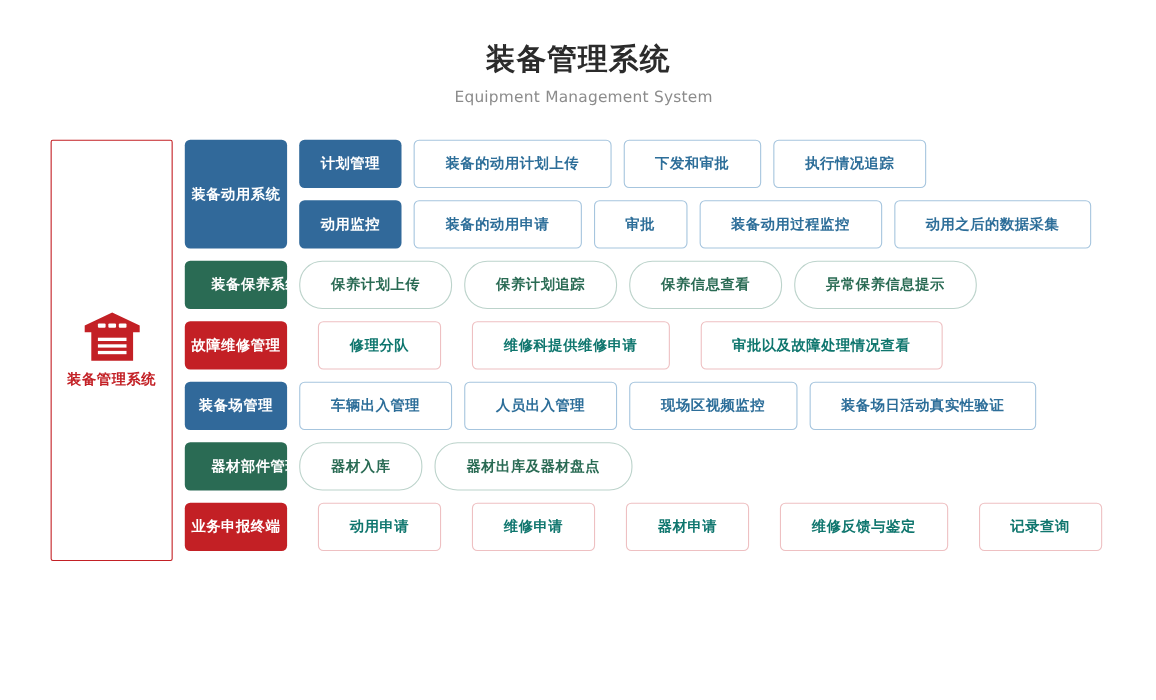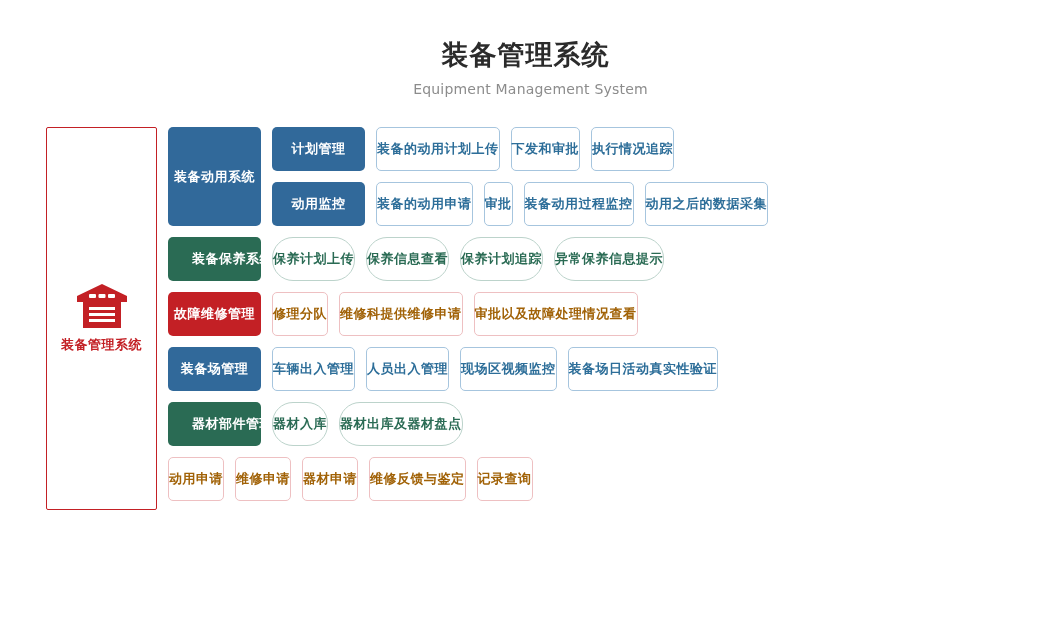--- a/index.html
+++ b/index.html
@@ -139,29 +139,29 @@
     border-radius: 5px;
     background: #ffffff;
     display: flex;
     align-items: center;
     justify-content: center;
     font-size: 13px;
     font-weight: bold;
     letter-spacing: 0.5px;
     box-sizing: border-box;
     white-space: nowrap;
-    padding: 0 0;
+    padding: 0 28px;
     margin-right: 11px;
     border: 1px solid transparent;
   }
   .btn:last-child { margin-right: 0; }
 
   .btn-blue  { border-color: #a6c5de; color: #2d6e99; }
   .btn-green { border-color: #bcd3cb; color: #2a6b54; border-radius: 21px; }
-  .btn-red   { border-color: #eec0c2; color: #a16207; }
+  .btn-red   { border-color: #eec0c2; color: #0f766e; margin-left: 17px; }
 </style>
 </head>
 <body>
 
 <div class="header">
   <div class="header-title">装备管理系统</div>
   <div class="header-subtitle">Equipment Management System</div>
 </div>
 
 <div class="board">
@@ -199,22 +199,22 @@
               <div class="btn btn-blue">装备动用过程监控</div>
               <div class="btn btn-blue">动用之后的数据采集</div>
             </div>
           </div>
         </div>
         <div class="group">
           <div class="chip tall chip-green">装备保养系统</div>
           <div class="group-subrows">
             <div class="subrow">
               <div class="btn btn-green">保养计划上传</div>
+              <div class="btn btn-green">保养计划追踪</div>
               <div class="btn btn-green">保养信息查看</div>
-              <div class="btn btn-green">保养计划追踪</div>
               <div class="btn btn-green">异常保养信息提示</div>
             </div>
           </div>
         </div>
         <div class="group">
           <div class="chip tall chip-red">故障维修管理</div>
           <div class="group-subrows">
             <div class="subrow">
               <div class="btn btn-red">修理分队</div>
               <div class="btn btn-red">维修科提供维修申请</div>
@@ -236,20 +236,21 @@
         <div class="group">
           <div class="chip tall chip-green">器材部件管理</div>
           <div class="group-subrows">
             <div class="subrow">
               <div class="btn btn-green">器材入库</div>
               <div class="btn btn-green">器材出库及器材盘点</div>
             </div>
           </div>
         </div>
         <div class="group">
+          <div class="chip tall chip-red">业务申报终端</div>
           <div class="group-subrows">
             <div class="subrow">
               <div class="btn btn-red">动用申请</div>
               <div class="btn btn-red">维修申请</div>
               <div class="btn btn-red">器材申请</div>
               <div class="btn btn-red">维修反馈与鉴定</div>
               <div class="btn btn-red">记录查询</div>
             </div>
           </div>
         </div>

